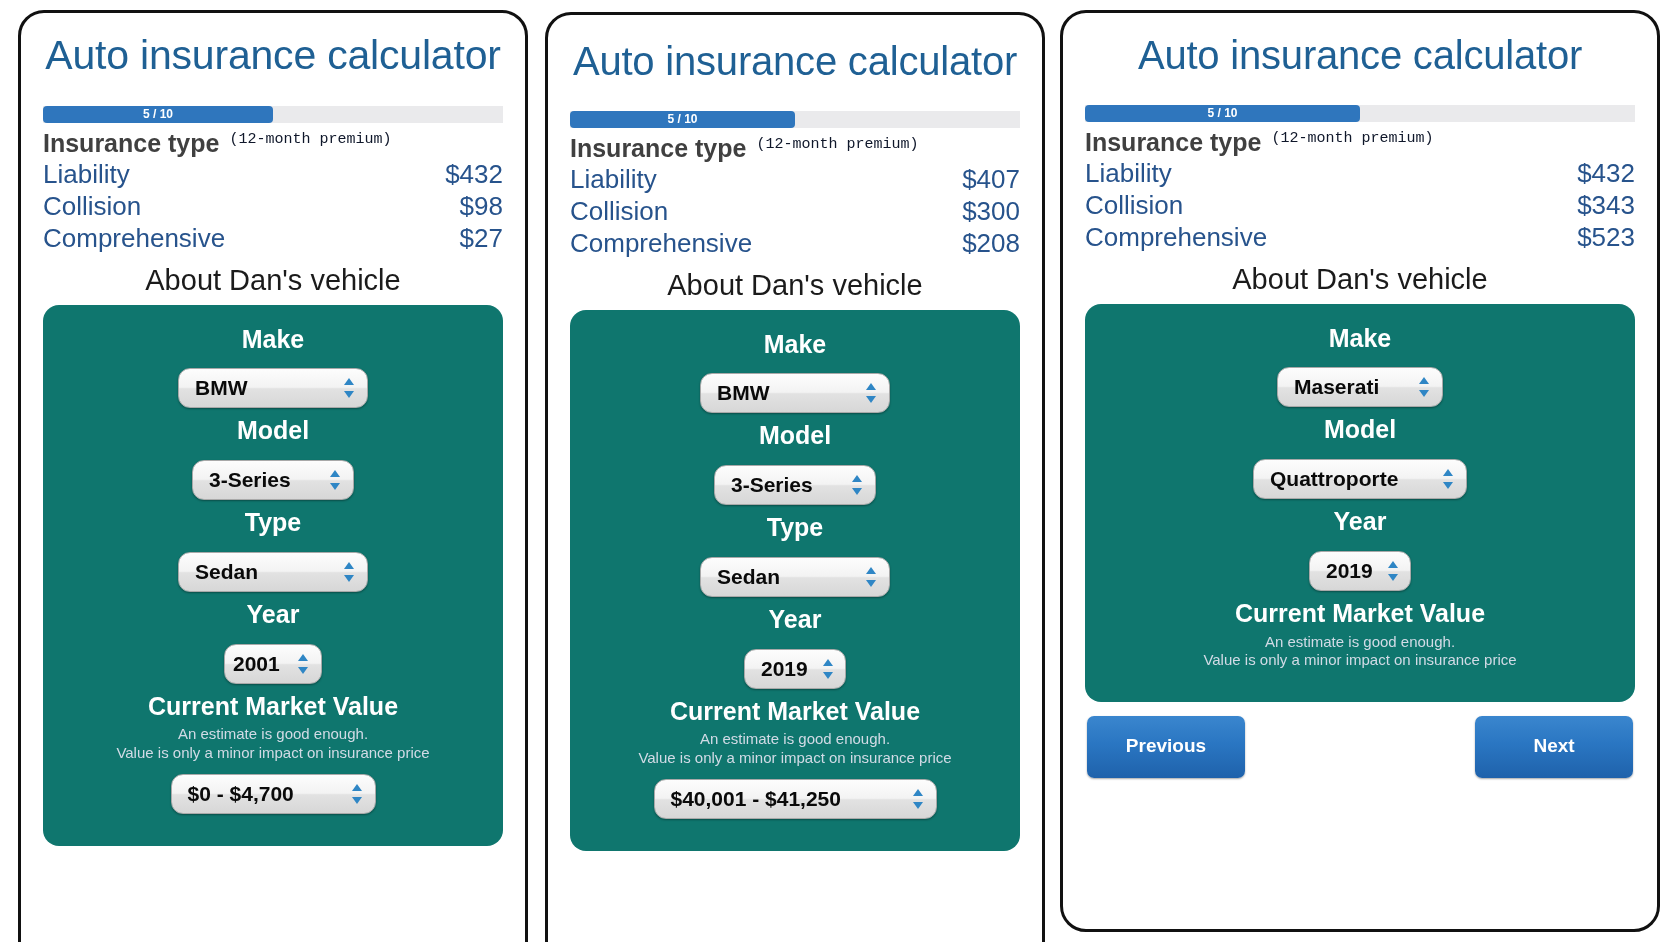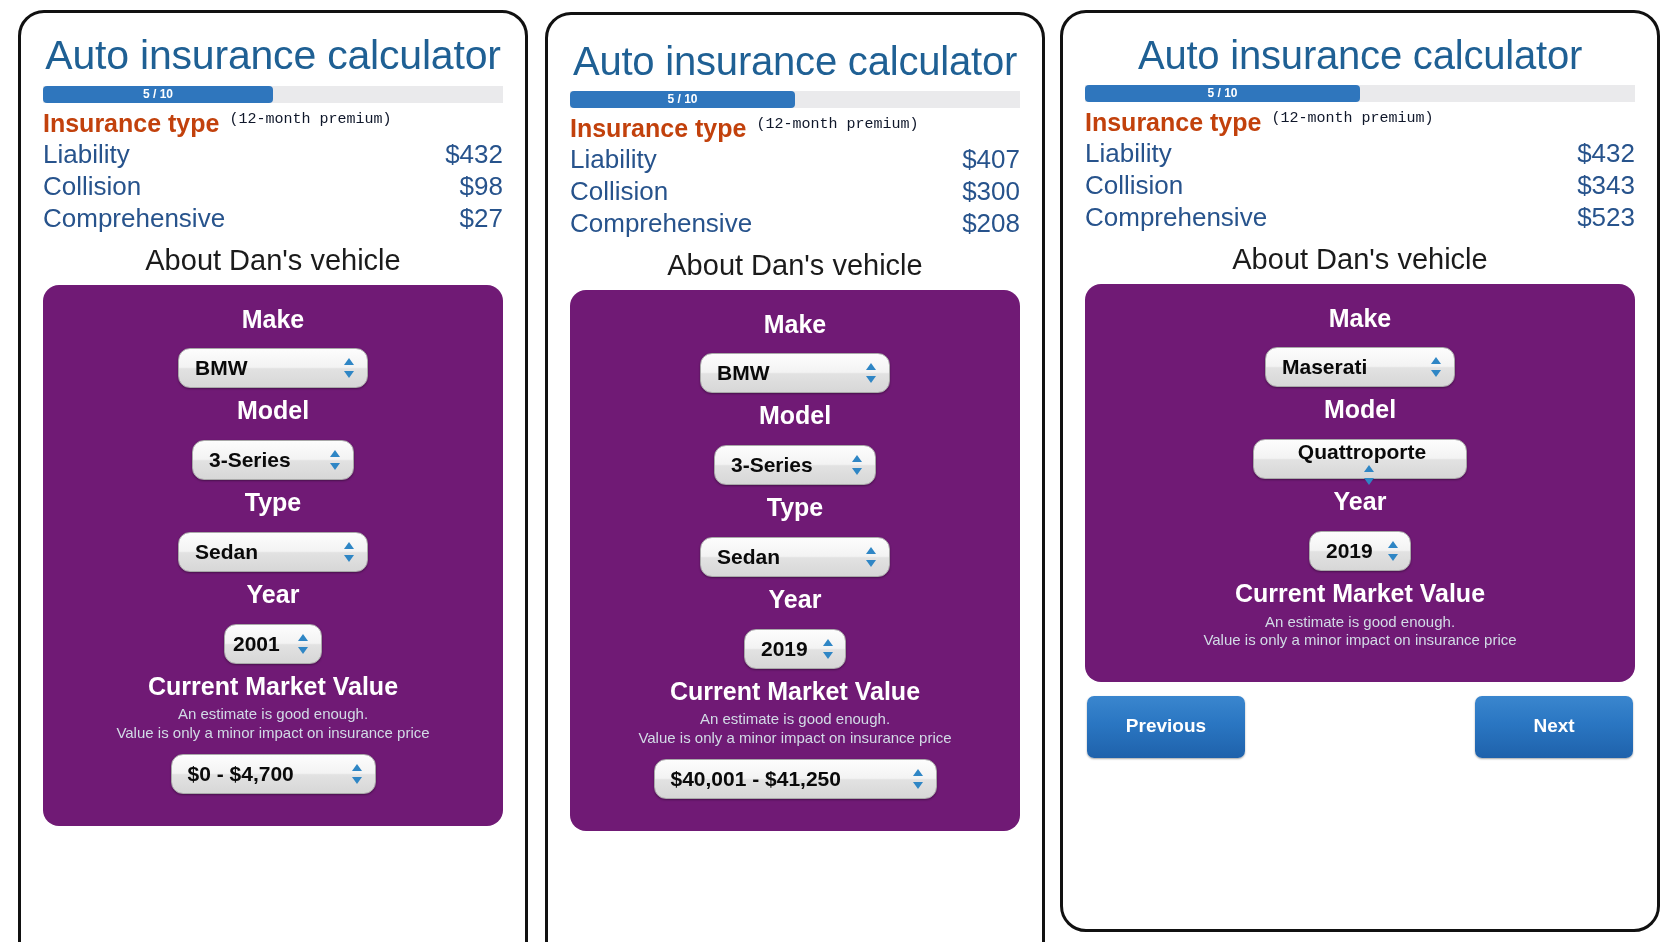--- a/index.html
+++ b/index.html
@@ -51,21 +51,21 @@
   #panel-1 .app-title { font-size: 41px; padding-top: 22px; }
   #panel-2 .app-title { font-size: 40px; padding-top: 26px; }
   #panel-3 .app-title { font-size: 40px; padding-top: 22px; }
 
   
   .progress-track {
     position: relative;
     height: 17px;
     background: #eaeaec;
     border-radius: 0;
-    margin-top: 10px;
+    margin-top: 30px;
     overflow: hidden;
   }
   .progress-fill {
     position: absolute;
     left: 0; top: 0; bottom: 0;
     width: 50%;
     background: #2f76bd;
     border-radius: 4px;
   }
   .progress-label {
@@ -81,21 +81,21 @@
   }
 
   
   .ins-head {
     margin-top: 6px;
     white-space: nowrap;
   }
   .ins-head .lbl {
     font-size: 25px;
     font-weight: bold;
-    color: #c2410c;
+    color: #404040;
   }
   .ins-head .note {
     font-size: 15px;
     color: #0f172a;
     vertical-align: 9px;
     margin-left: 10px;
     font-family: Liberation Mono, monospace;
   }
   .ins-row {
     display: flex;
@@ -110,21 +110,21 @@
   .about-head {
     text-align: center;
     font-size: 29px;
     color: #1b1b1b;
     margin-top: 9px;
     margin-bottom: 8px;
   }
 
   
   .form-box {
-    background: #701a75;
+    background: #0f766e;
     border-radius: 16px;
     padding: 18px 10px 26px 10px;
     text-align: center;
   }
   .field { margin-bottom: 6px; }
   .field-label {
     color: #ffffff;
     font-size: 25px;
     font-weight: bold;
     line-height: 1.35;
@@ -343,30 +343,30 @@
         <div class="ins-row">
           <span>Collision</span>
           <span>$343</span>
         </div>
         <div class="ins-row">
           <span>Comprehensive</span>
           <span>$523</span>
         </div>
         <div class="about-head">About Dan's vehicle</div>
         <div class="form-box">
-          <div class="field"><div class="field-label">Make</div><div class="select" style="width: 190px;">
+          <div class="field"><div class="field-label">Make</div><div class="select" style="width: 166px;">
               <span class="val">Maserati</span>
               <span class="arrows">
                 <svg width="12" height="22" viewBox="0 0 12 22" xmlns="http://www.w3.org/2000/svg">
                   <path d="M6 1 L11 8 L1 8 Z" fill="#2f86c5"></path>
                   <path d="M6 21 L11 14 L1 14 Z" fill="#2f86c5"></path>
                 </svg>
               </span>
             </div></div>
-          <div class="field"><div class="field-label">Model</div><div class="select" style="width: 214px; flex-direction: column;">
+          <div class="field"><div class="field-label">Model</div><div class="select" style="width: 214px;">
               <span class="val">Quattroporte</span>
               <span class="arrows">
                 <svg width="12" height="22" viewBox="0 0 12 22" xmlns="http://www.w3.org/2000/svg">
                   <path d="M6 1 L11 8 L1 8 Z" fill="#2f86c5"></path>
                   <path d="M6 21 L11 14 L1 14 Z" fill="#2f86c5"></path>
                 </svg>
               </span>
             </div></div>
           <div class="field"><div class="field-label">Year</div><div class="select" style="width: 102px;">
               <span class="val">2019</span>

